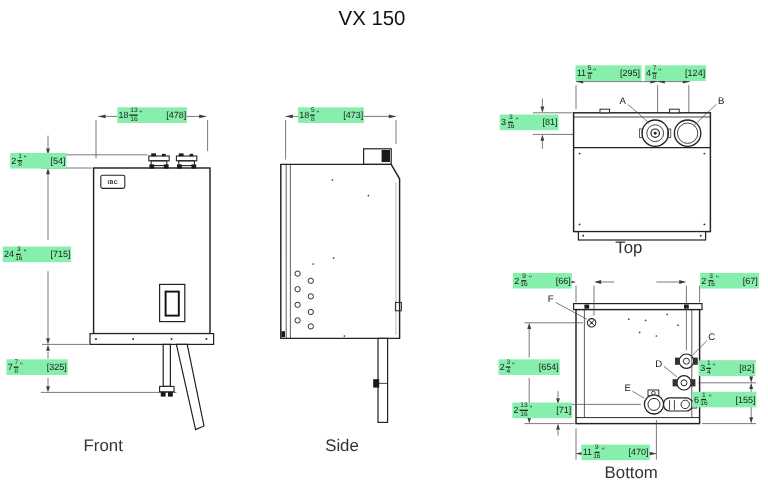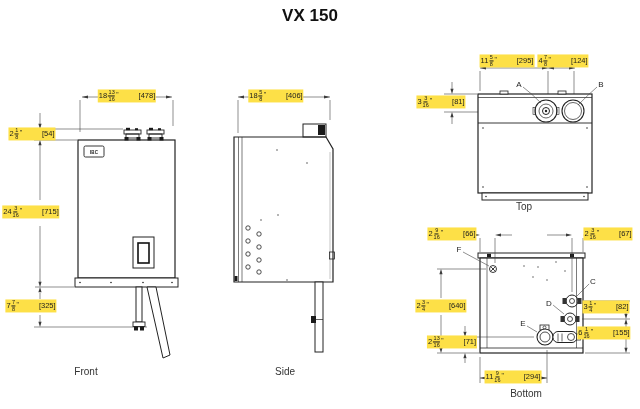--- a/index.html
+++ b/index.html
@@ -1,23 +1,23 @@
 <!DOCTYPE html>
 <html><head>
 <meta charset="utf-8">
 <style>
   html,body{margin:0;padding:0;background:#fff;}
   .stage{position:relative;width:640px;height:409px;background:#ffffff;overflow:hidden;
          font-family:"Liberation Sans",sans-serif;color:#1c1c1c;}
   .art{position:absolute;left:0;top:0;}
-  .title{position:absolute;transform:translate(-50%,-50%);font-size:17px;font-weight:bold;color:#111;
+  .title{position:absolute;transform:translate(-50%,-50%);font-size:17px;font-weight:normal;color:#111;
          white-space:nowrap;}
-  .vlabel{position:absolute;transform:translate(-50%,-50%);font-size:10px;color:#333;white-space:nowrap;}
+  .vlabel{position:absolute;transform:translate(-50%,-50%);font-size:14px;color:#333;white-space:nowrap;}
   .dim{position:absolute;transform:translate(-50%,-50%);display:flex;align-items:center;
-       font-size:7.5px;line-height:1;white-space:nowrap;background:#fde047;padding:0 1px;color:#1c1c1c;}
+       font-size:7.5px;line-height:1;white-space:nowrap;background:#86efac;padding:0 1px;color:#1c1c1c;}
   .frac{display:inline-flex;flex-direction:column;align-items:center;font-size:5.5px;line-height:1.1;margin:0 1px;}
   .fn{border-bottom:0.6px solid #1c1c1c;padding:0 0.5px;}
   .u{font-size:6.5px;margin-right:1px;}
   .mm{margin-left:19px;}
   .callout{position:absolute;transform:translate(-50%,-50%);font-size:8px;background:#fff;padding:0 1px;color:#1c1c1c;}
   .logo{position:absolute;transform:translate(-50%,-50%);font-size:4.5px;font-weight:bold;letter-spacing:.3px;color:#222;}
 </style>
 </head>
 <body>
 
@@ -315,21 +315,21 @@
       <span class="mm">[325]</span>
 </div>
 
 <div class="dim" style="left:276px;top:96px">
   <span>18</span>
       <span class="frac">
         <span class="fn">5</span>
         <span>8</span>
       </span>
       <span class="u">"</span>
-      <span class="mm">[406]</span>
+      <span class="mm">[473]</span>
 </div>
 
 <div class="dim" style="left:507px;top:61px">
   <span>11</span>
       <span class="frac">
         <span class="fn">5</span>
         <span>8</span>
       </span>
       <span class="u">"</span>
       <span class="mm">[295]</span>
@@ -371,21 +371,21 @@
       <span class="u">"</span>
       <span class="mm">[67]</span>
 </div>
 <div class="dim" style="left:441px;top:306px">
   <span>2</span>
       <span class="frac">
         <span class="fn">3</span>
         <span>4</span>
       </span>
       <span class="u">"</span>
-      <span class="mm">[640]</span>
+      <span class="mm">[654]</span>
 </div>
 <div class="dim" style="left:452px;top:342px">
   <span>2</span>
       <span class="frac">
         <span class="fn">13</span>
         <span>16</span>
       </span>
       <span class="u">"</span>
       <span class="mm">[71]</span>
 </div>
@@ -407,21 +407,21 @@
       <span class="u">"</span>
       <span class="mm">[155]</span>
 </div>
 <div class="dim" style="left:513px;top:377px">
   <span>11</span>
       <span class="frac">
         <span class="fn">9</span>
         <span>16</span>
       </span>
       <span class="u">"</span>
-      <span class="mm">[294]</span>
+      <span class="mm">[470]</span>
 </div>
 
 <div class="callout" style="left:519px;top:84px">A</div>
 <div class="callout" style="left:601px;top:84px">B</div>
 <div class="callout" style="left:593px;top:281px">C</div>
 <div class="callout" style="left:549px;top:303px">D</div>
 <div class="callout" style="left:523px;top:323px">E</div>
 <div class="callout" style="left:459px;top:249px">F</div>
 
 <div class="vlabel" style="left:86px;top:371px">Front</div>

